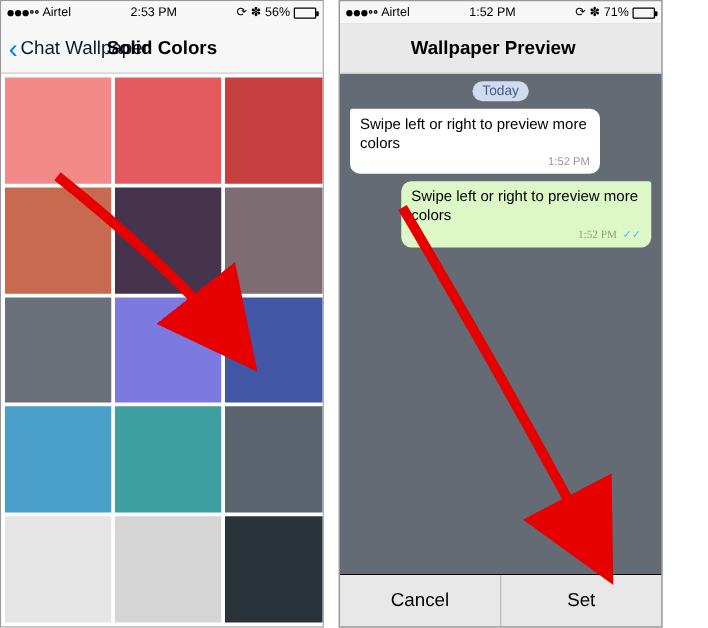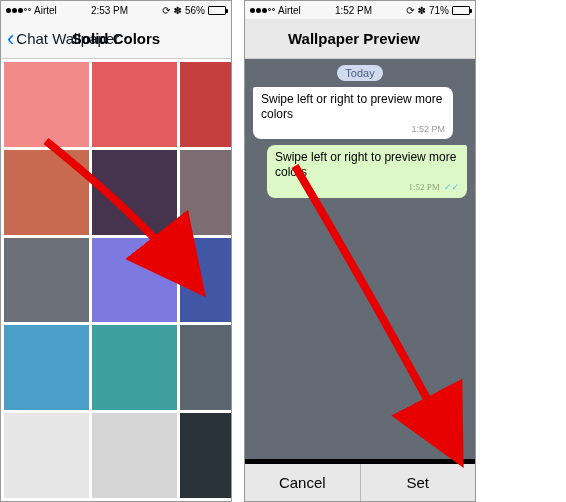--- a/index.html
+++ b/index.html
@@ -6,21 +6,21 @@
   body {
     font-family: -apple-system, "Helvetica Neue", Arial, sans-serif;
     background: #fff;
     width: 566px;
     height: 502px;
     overflow: hidden;
     position: relative;
   }
   .screens {
     display: flex;
-    width: 476px;
+    width: 530px;
     height: 502px;
     gap: 12px;
   }
   .phone {
     width: 283px;
     height: 502px;
     border: 1px solid #999;
     background: #fff;
     display: flex;
     flex-direction: column;
@@ -141,21 +141,21 @@
     text-align: right;
     font-size: 9px;
     color: #999;
     margin-top: 2px;
   }
   .bubble.outgoing .ts { color: #8aa77a; font-family: Liberation Serif, serif; }
   .ticks { color: #4fc3f7; font-size: 9px; margin-left: 2px; }
   .bottom-bar {
     height: 42px;
     background: #e8e8e8;
-    border-top: 5px solid #000000;
+    border-top: 1px solid #000000;
     display: flex;
   }
   .bottom-bar .btn {
     flex: 1;
     display: flex;
     align-items: center;
     justify-content: center;
     font-size: 15px;
     color: #000;
     border-right: 1px solid #bbb;

